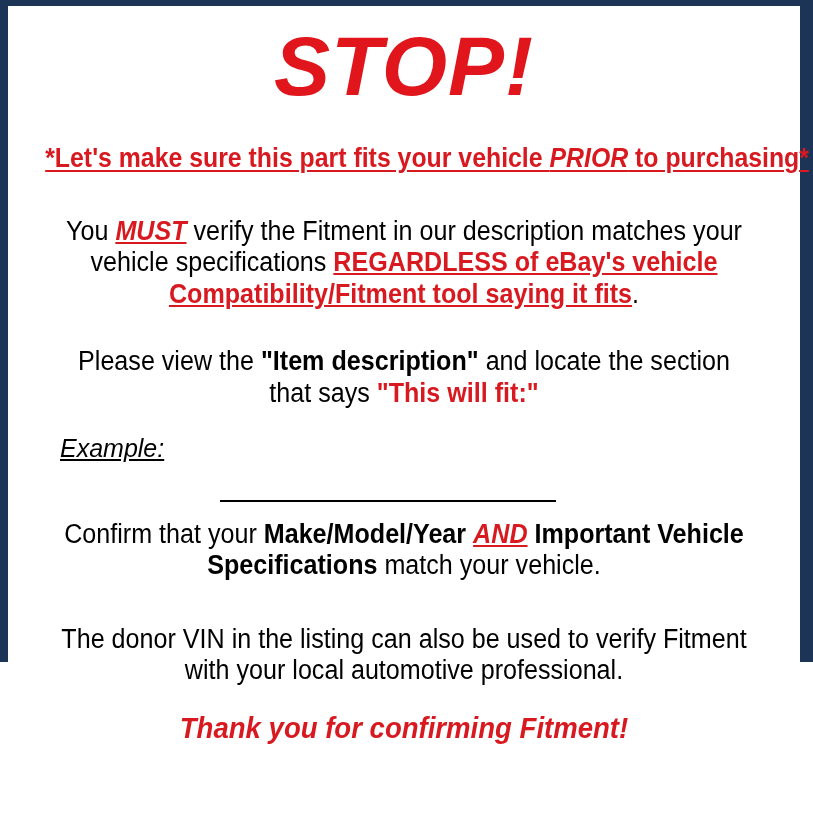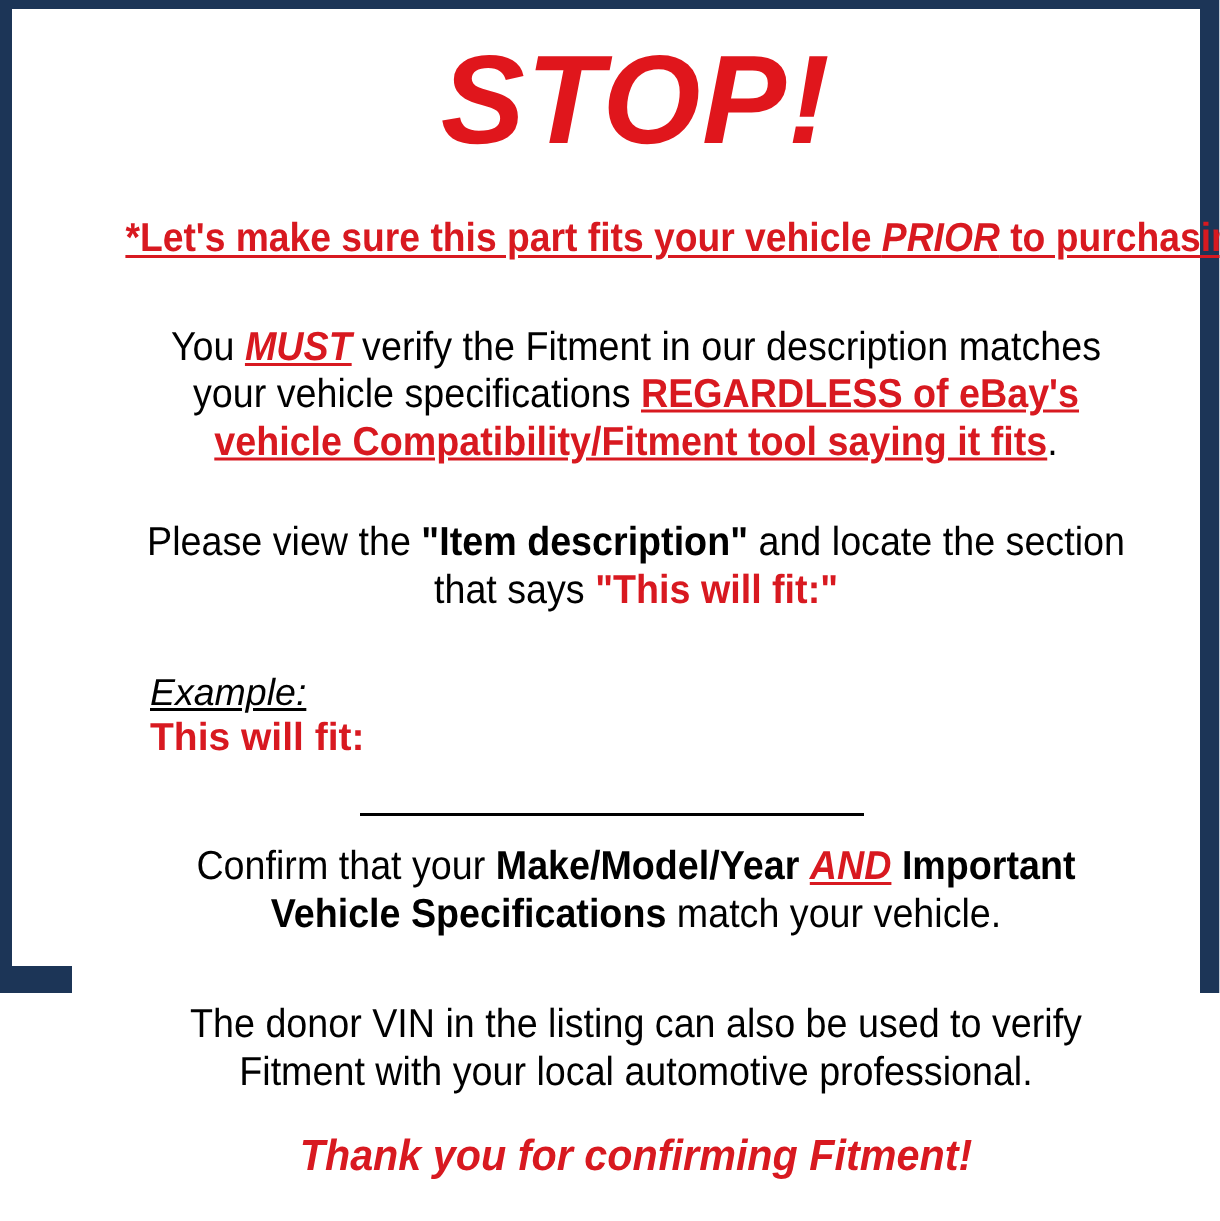--- a/index.html
+++ b/index.html
@@ -17,21 +17,20 @@
   #notice-frame {
     box-sizing: border-box;
     width: 813px;
     height: 662px;
     background: #ffffff;
     border-top: 6px solid #1c3557;
     border-left: 8px solid #1c3557;
     border-right: 13px solid #1c3557;
     border-bottom: 18px solid #1c3557;
     position: relative;
-    padding-left: 40px;
   }
 
   #notice-body {
     box-sizing: border-box;
     width: 100%;
     height: 100%;
     padding: 0 6px;
     text-align: center;
     background: #ffffff;
   }
@@ -98,21 +97,21 @@
   .red-bold {
     color: #d81920;
     font-weight: bold;
   }
   .blk-bold { font-weight: bold; color: #000; }
 
   
   .example-block {
     text-align: left;
     padding-left: 46px;
-    margin-top: 38px;
+    margin-top: 24px;
   }
   .example-label {
     font-family: "Liberation Sans", sans-serif;
     font-size: 25px;
     font-style: italic;
     color: #000000;
     text-decoration: underline;
     text-underline-offset: 2px;
     display: inline-block;
     line-height: 1.12;
@@ -179,21 +178,20 @@
     </p>
 
     <p class="para para-2">
       <span>Please view the </span><span class="blk-bold">"Item description"</span><span> and locate the section that says </span><span class="red-bold">"This will fit:"</span>
     </p>
 
     <div class="example-block">
       <div>
         <span class="example-label">Example:</span>
       </div>
-      <div class="example-fit">This will fit:</div>
     </div>
 
     <div class="divider-wrap">
       <span class="divider"></span>
     </div>
 
     <p class="para para-confirm">
       <span>Confirm that your </span><span class="blk-bold">Make/Model/Year</span><span> </span><span class="red-bold-italic-ul">AND</span><span> </span><span class="blk-bold">Important Vehicle Specifications</span><span> match your vehicle.</span>
     </p>
 

